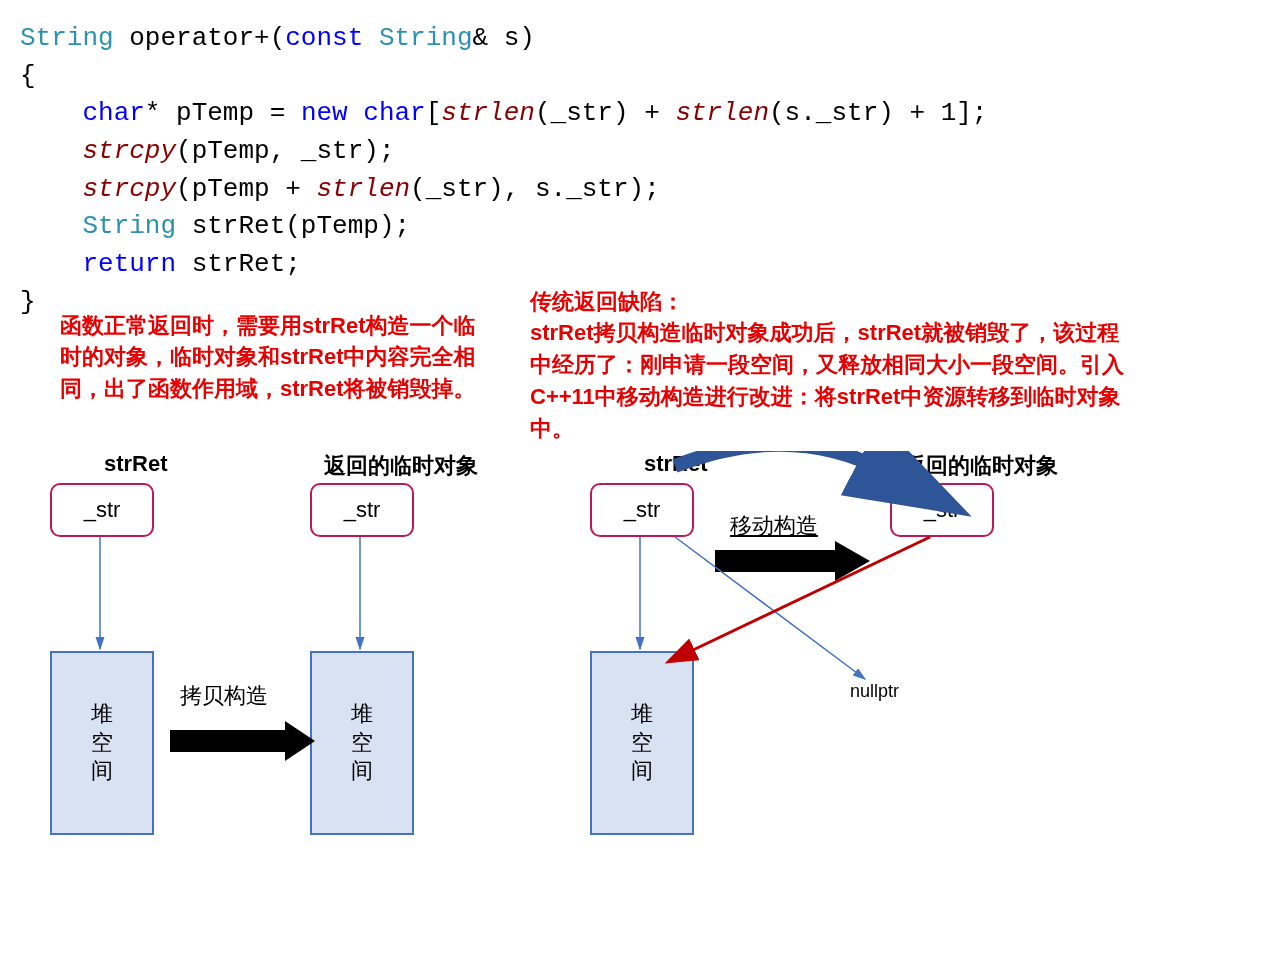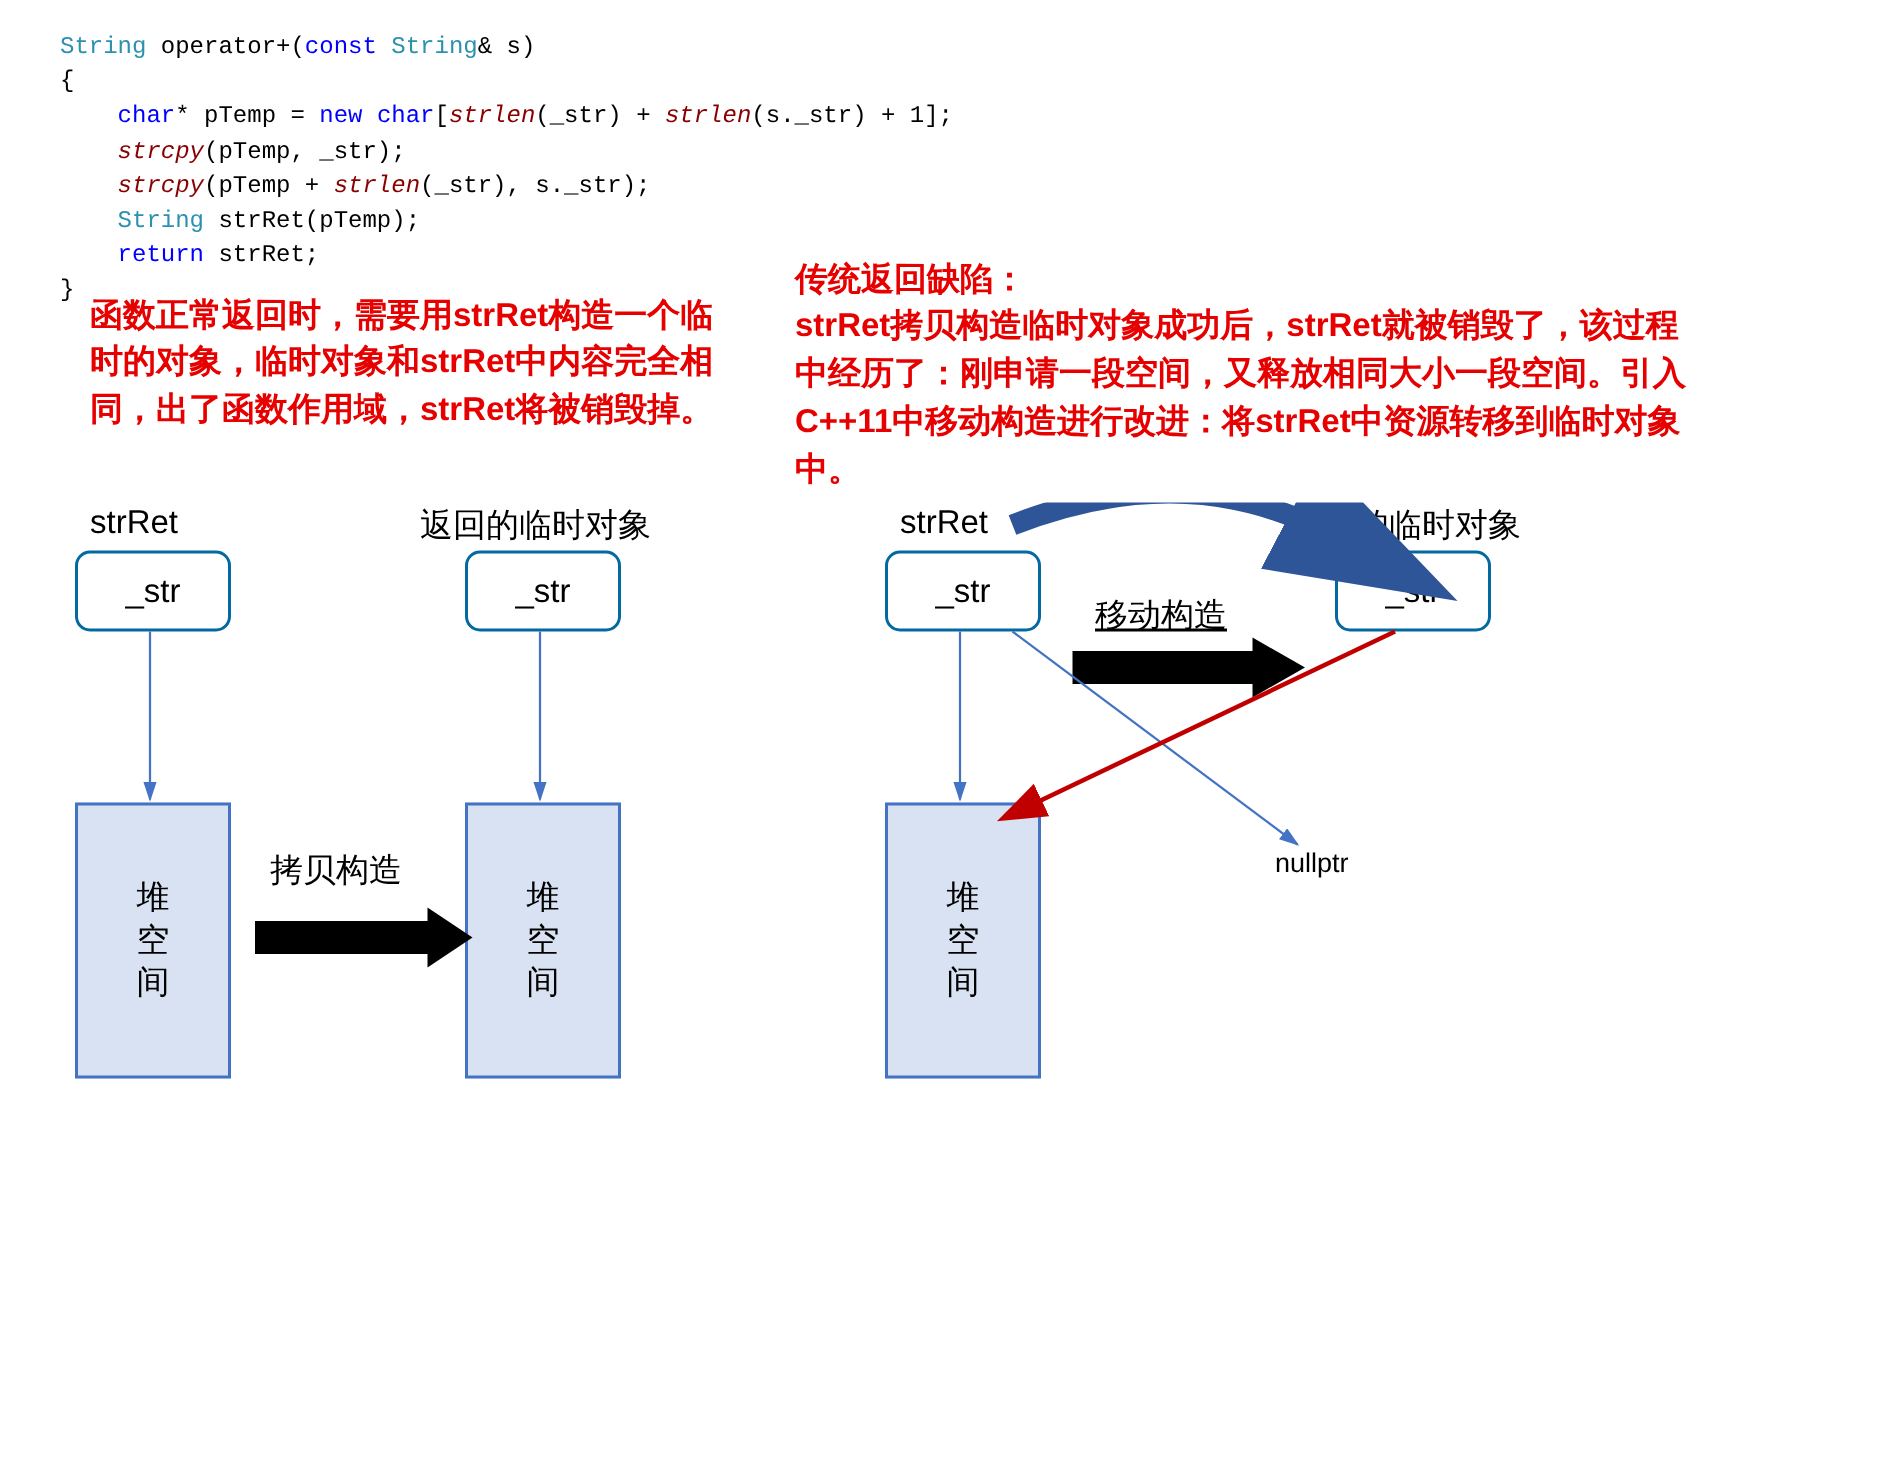--- a/index.html
+++ b/index.html
@@ -5,25 +5,24 @@
   body {
     margin: 0;
     padding: 20px;
     font-family: "Microsoft YaHei", "SimSun", sans-serif;
     background: #fff;
     width: 1266px;
     box-sizing: border-box;
   }
   .code-block {
     font-family: "Consolas", "Courier New", monospace;
-    font-size: 16px;
+    font-size: 26px;
     line-height: 1.45;
     white-space: pre;
     margin-bottom: 8px;
-    margin-left: 20px;
   }
   .kw-type { color: #2b91af; }
   .kw-blue { color: #0000ff; }
   .kw-func { color: #880000; font-style: italic; }
   .plain { color: #000; }
 
   .red-notes {
     display: flex;
     gap: 40px;
     margin-left: 40px;
@@ -45,26 +44,27 @@
   .diagram {
     position: relative;
     height: 430px;
   }
   .diagram.left { width: 510px; margin-left: 20px;}
   .diagram.right { width: 640px; }
 
   .obj-label {
     position: absolute;
     font-size: 22px;
-    font-weight: normal;
+    font-weight: bold;
     text-align: right;
+    margin-left: 44px;
   }
   .str-box {
     position: absolute;
-    border: 2px solid #0369a1;
+    border: 2px solid #be185d;
     border-radius: 10px;
     background: #fff;
     width: 100px;
     height: 50px;
     display: flex;
     align-items: center;
     justify-content: center;
     font-size: 22px;
   }
   .heap-box {

